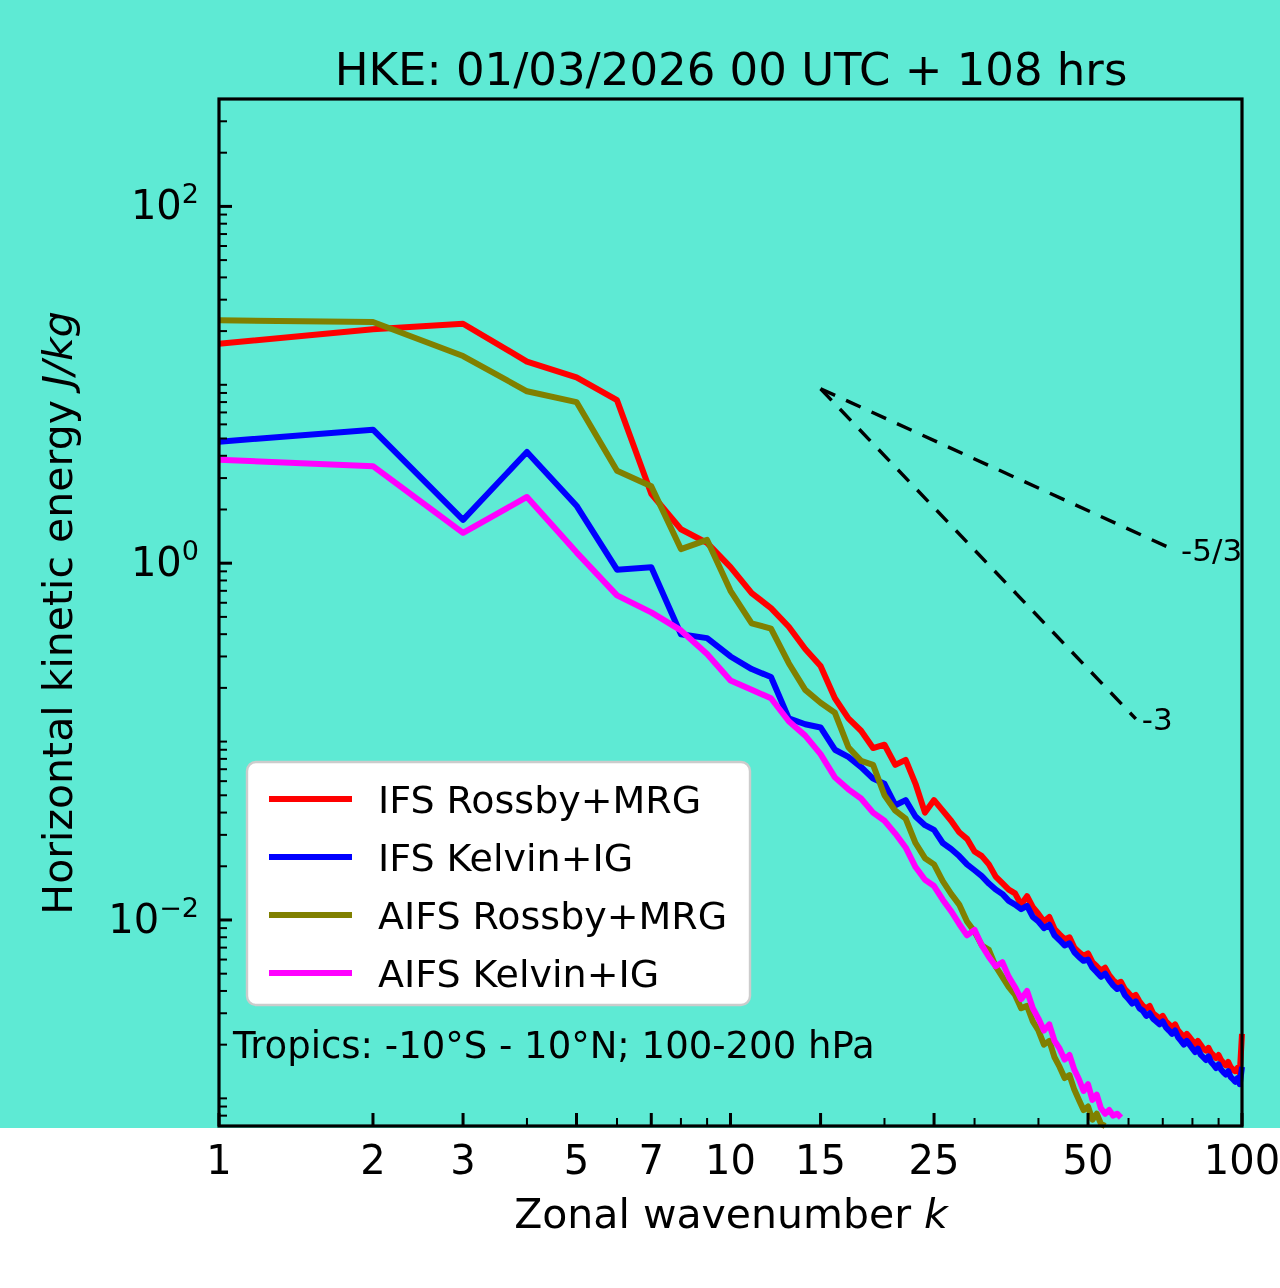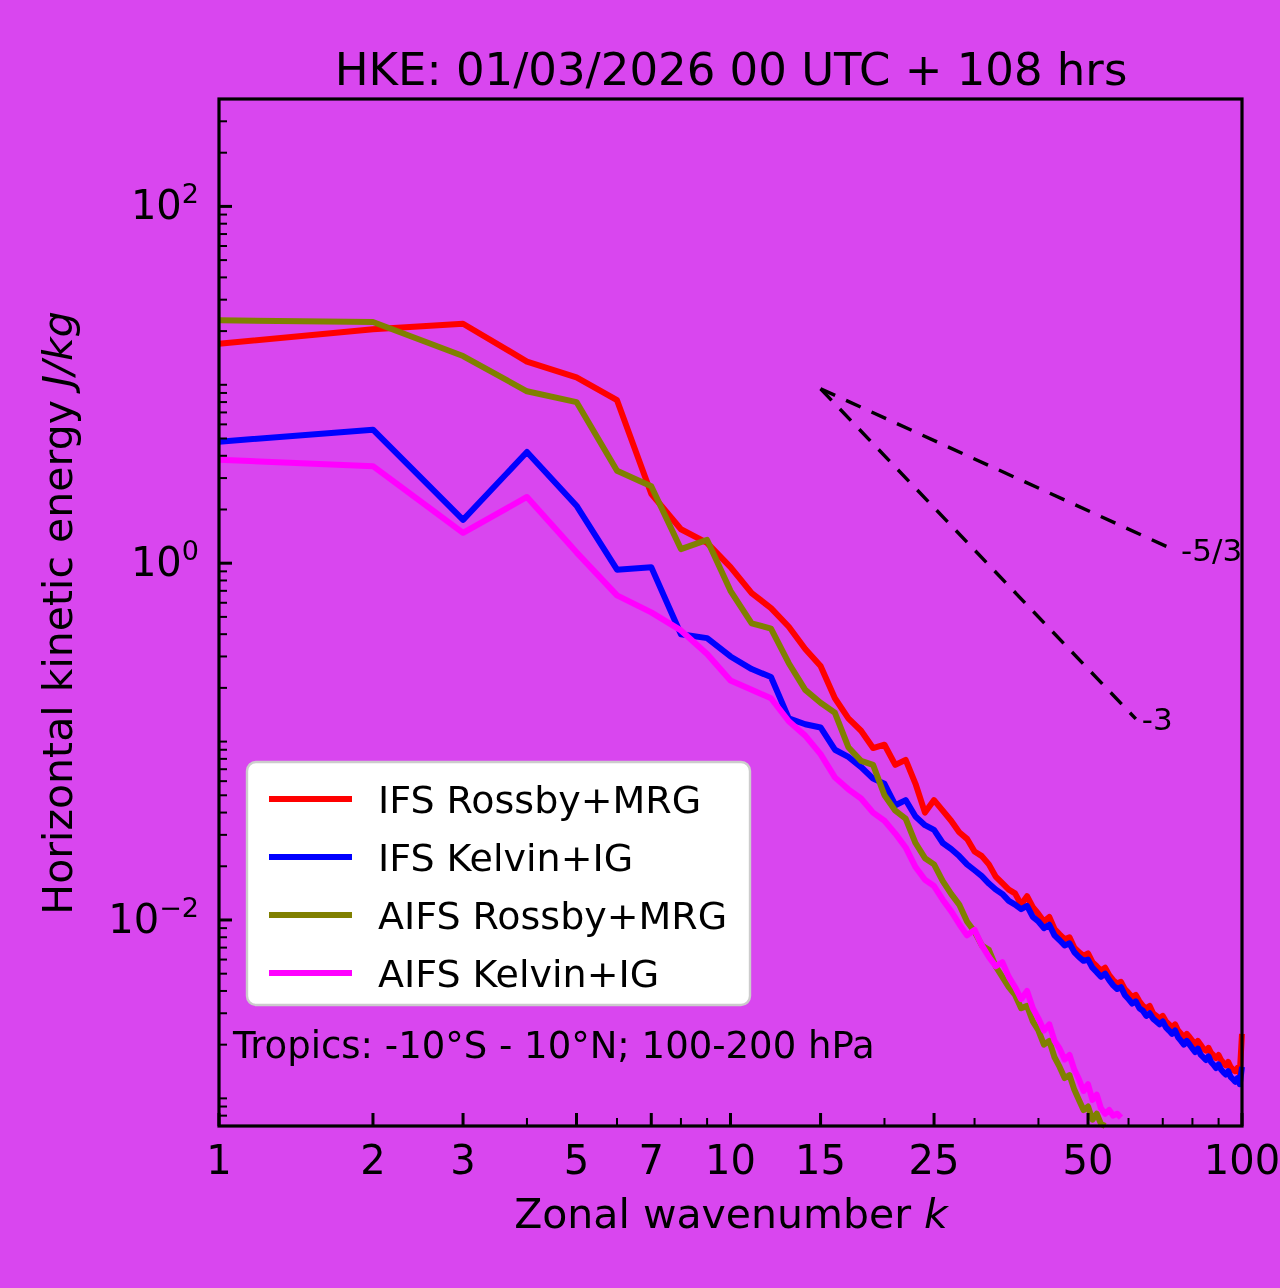--- a/index.html
+++ b/index.html
@@ -9,22 +9,22 @@
   }
   body {
     width: 1280px;
     height: 1288px;
     font-family: "DejaVu Sans", sans-serif;
     overflow: hidden;
   }
   #figure {
     position: relative;
     width: 1280px;
-    height: 1288px;
-    background: #d946ef;
+    height: 1128px;
+    background: #5eead4;
   }
   svg#plot {
     position: absolute;
     left: 0;
     top: 0;
     width: 1280px;
     height: 1288px;
     display: block;
   }
   .axis-frame {

